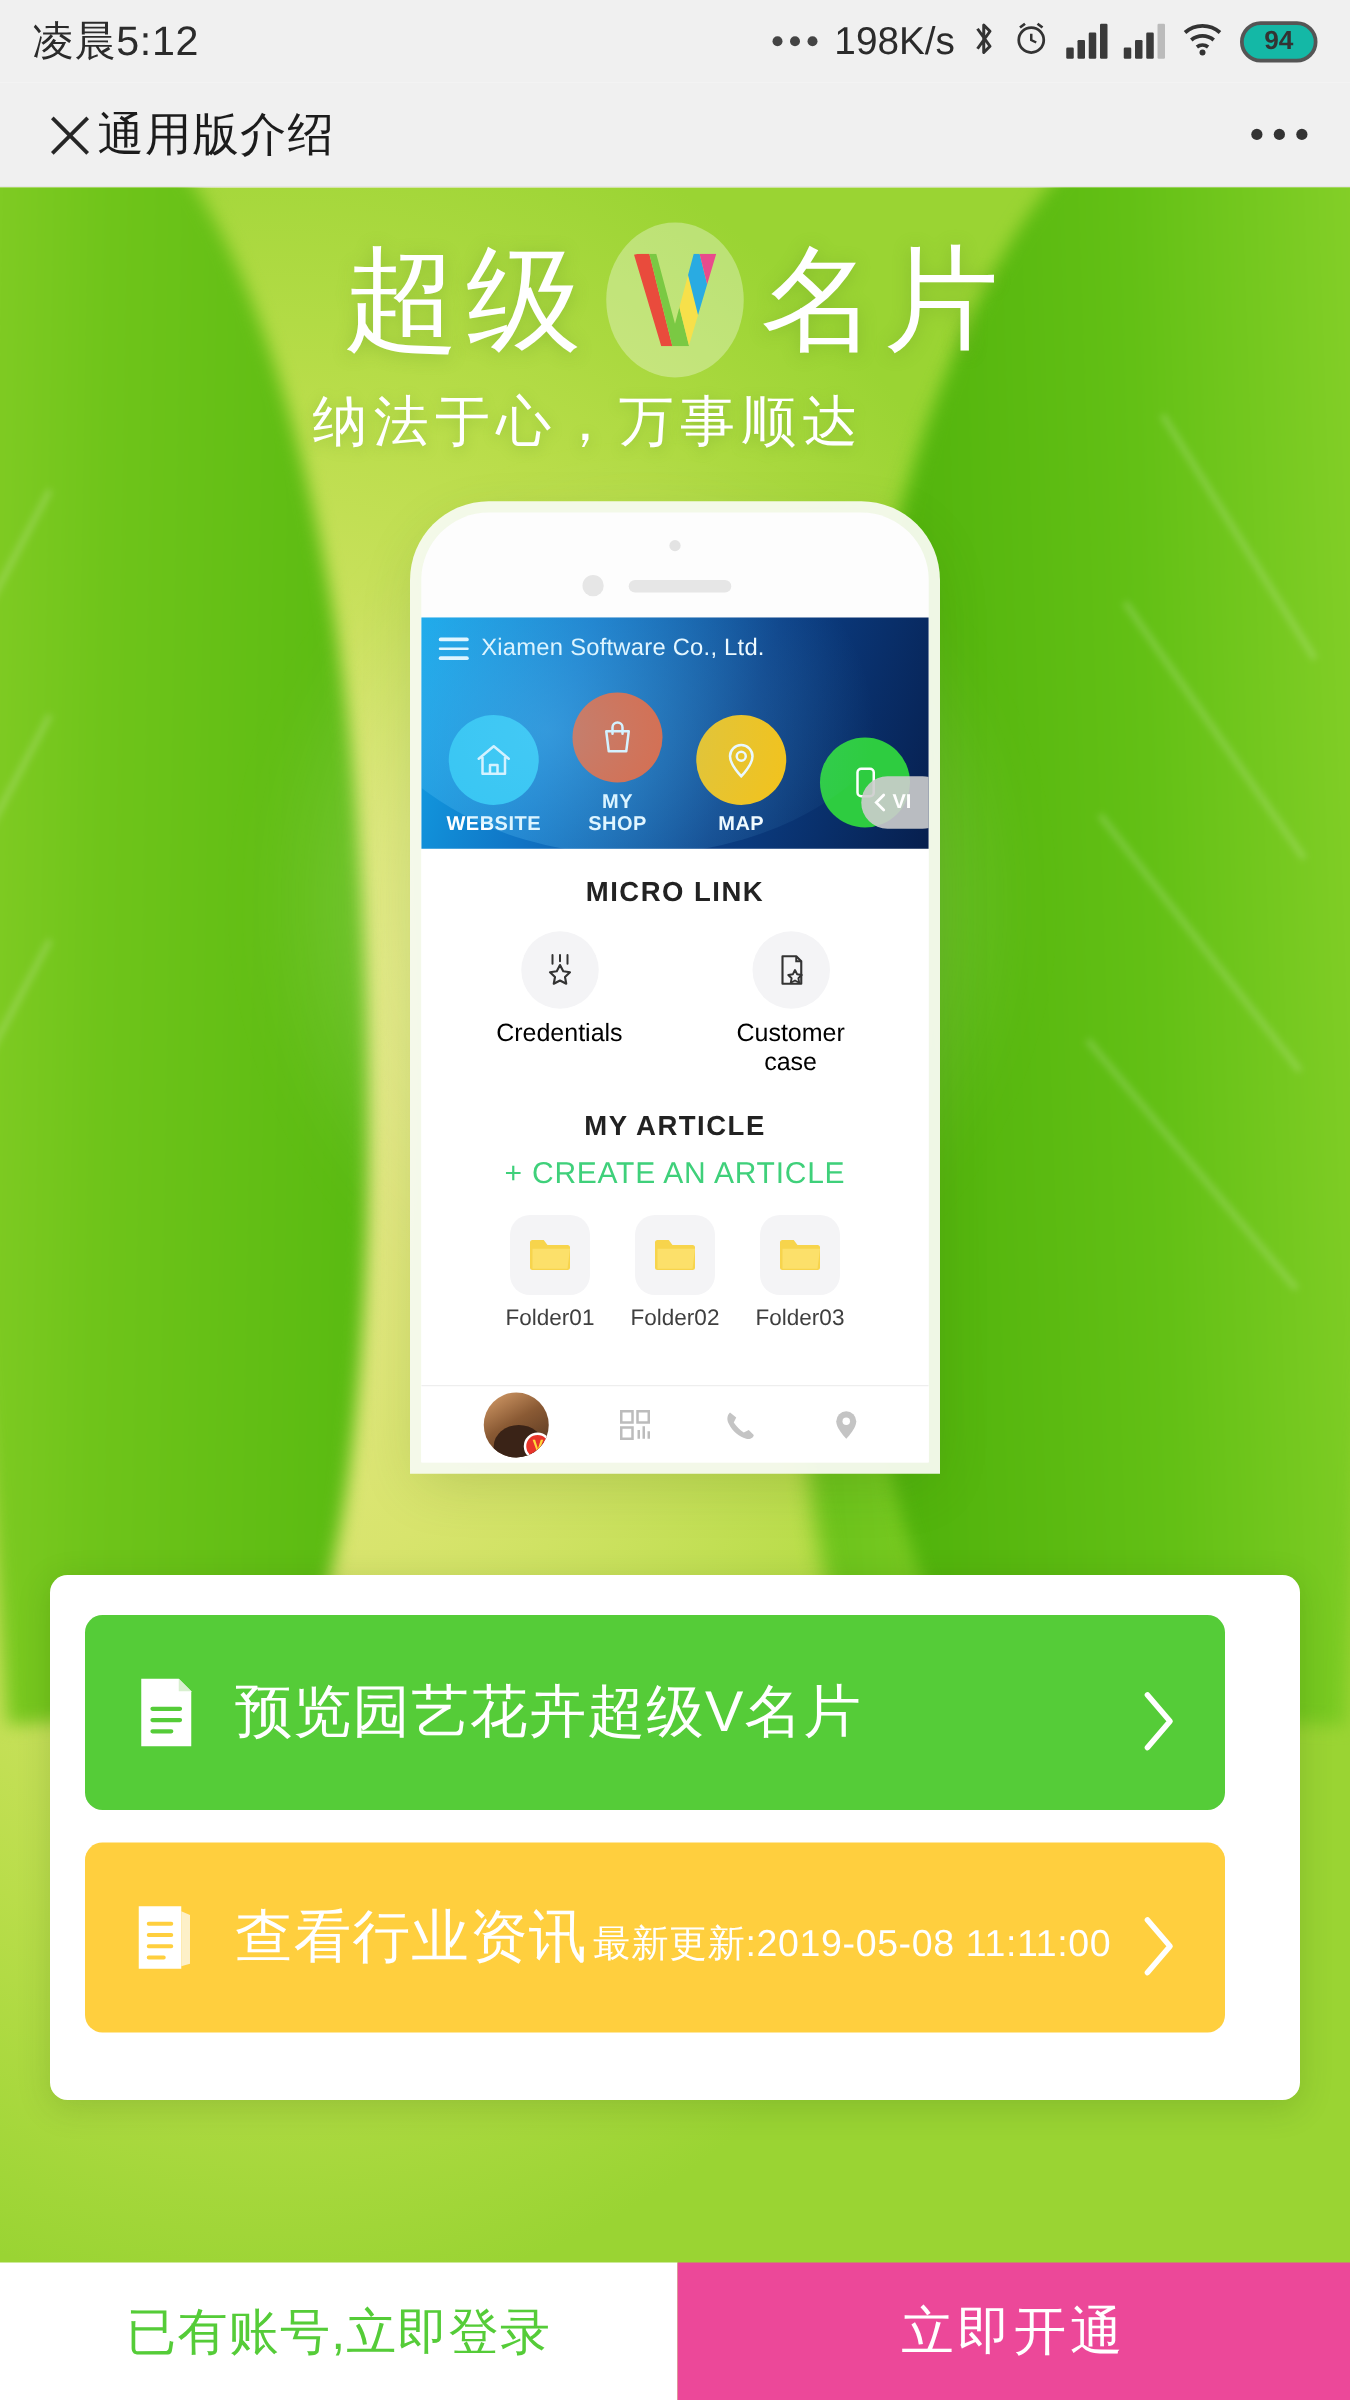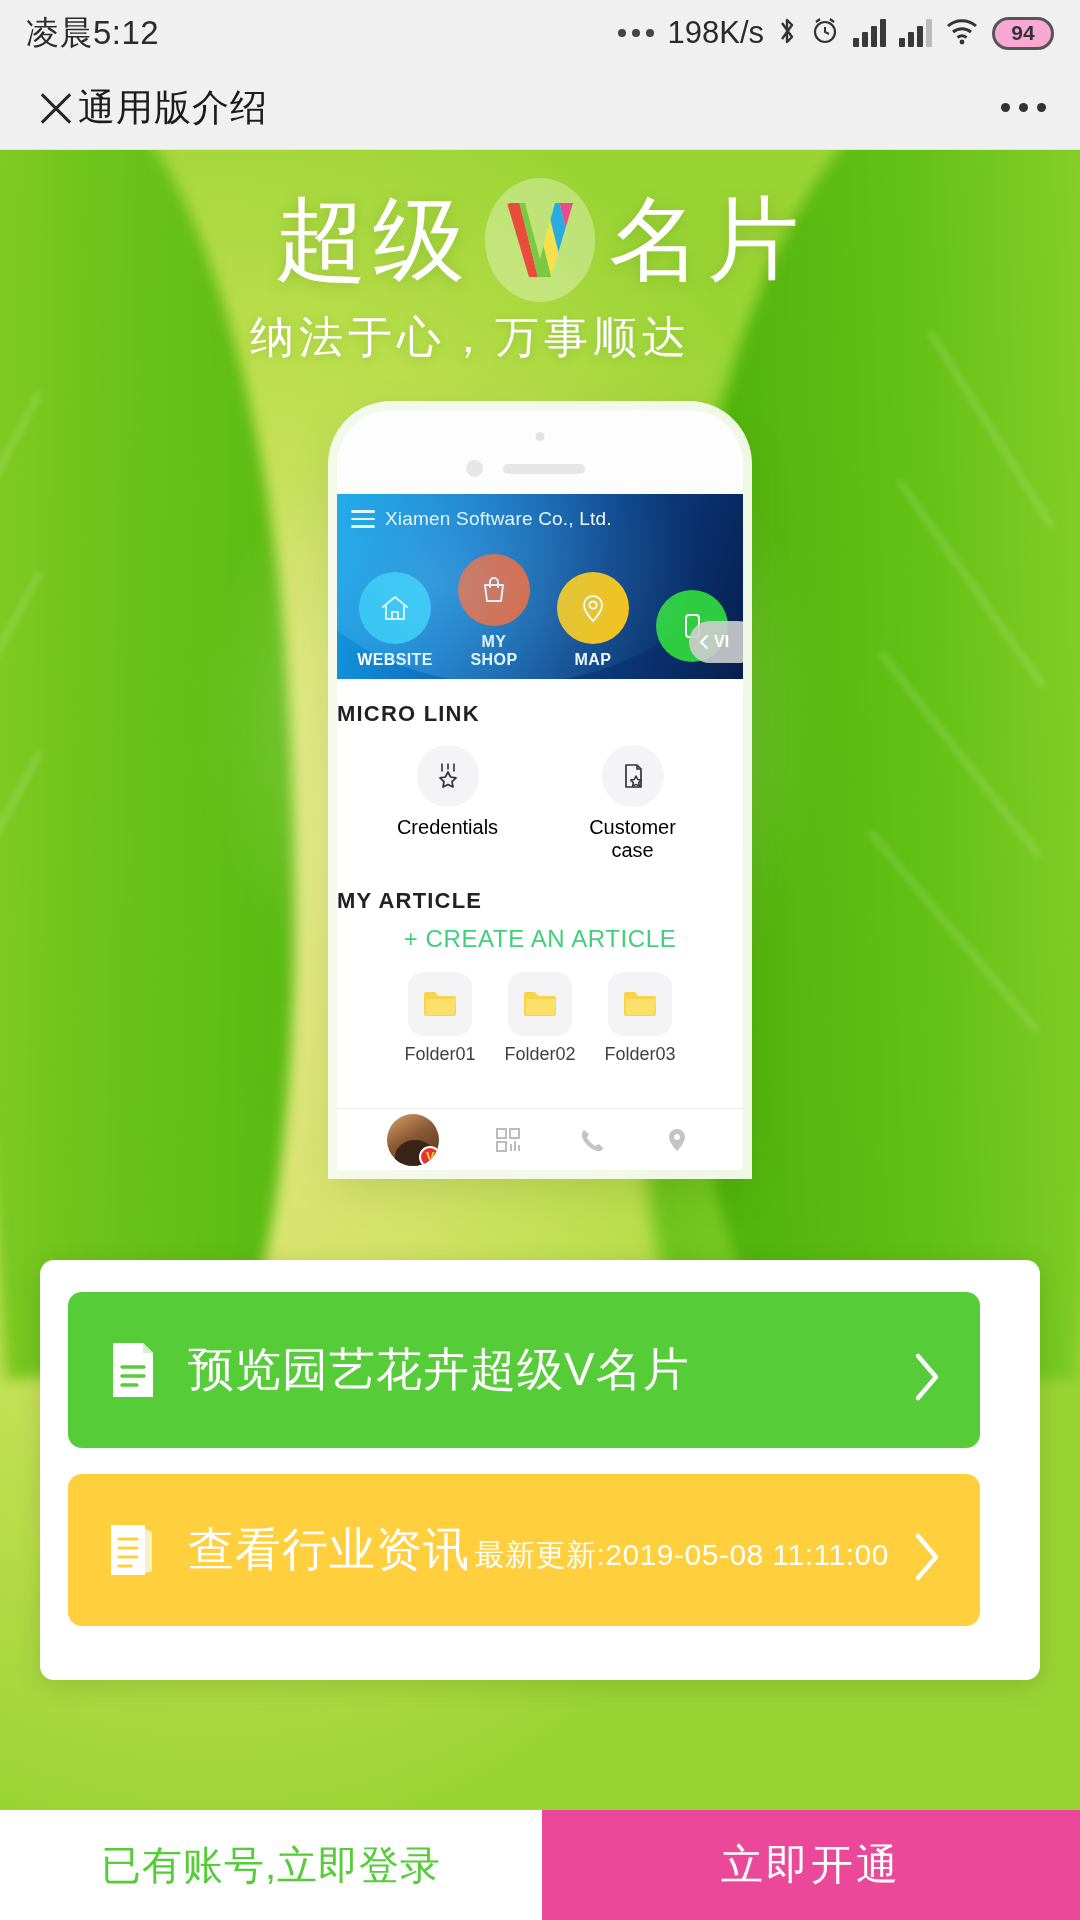--- a/index.html
+++ b/index.html
@@ -17,21 +17,21 @@
   }
   .sb-time{ font-size:33px; letter-spacing:.5px; }
   .sb-right{ margin-left:auto; display:flex; align-items:center; gap:13px; }
   .sb-dots{ display:flex; gap:6px; align-items:center; }
   .sb-dots i{ width:8px;height:8px;border-radius:50%;background:#444;display:block; }
   .sb-net{ font-size:31px; letter-spacing:0; }
   .ic{ display:block; }
   .batt{
     width:62px;height:33px;border:3px solid #555;border-radius:17px;
     display:flex;align-items:center;justify-content:center;
-    font-size:21px;font-weight:bold;color:#333;background:#f9a8d4;
+    font-size:21px;font-weight:bold;color:#333;background:#14b8a6;
   }
   .sig{ display:flex; align-items:flex-end; gap:3px; height:28px; }
   .sig b{ display:block; width:6px; background:#3a3a3a; border-radius:1px; }
   .sig b:nth-child(1){height:9px}.sig b:nth-child(2){height:15px}
   .sig b:nth-child(3){height:21px}.sig b:nth-child(4){height:28px}
   .sig.dim b:nth-child(4){background:#bbb}
 
   
   .navbar{
     position:absolute; top:66px; left:0; width:1080px; height:84px;
@@ -147,21 +147,21 @@
          display:flex;align-items:center;justify-content:center; }
   .circ svg{ width:34px;height:34px; }
   .ph-ico span{ color:#fff; font-size:16px; font-weight:bold; letter-spacing:.4px; display:block; }
   .ph-pill{
     position:absolute; right:-16px; bottom:6px; width:70px;height:42px;
     background:rgba(205,205,205,.9); border-radius:21px;
     display:flex; align-items:center; gap:3px; padding-left:9px;
     color:#fff; font-size:16px; font-weight:bold;
   }
 
-  .sec-title{ font-size:22px; font-weight:bold; color:#222;
+  .sec-title{ text-align:center; font-size:22px; font-weight:bold; color:#222;
               letter-spacing:1.2px; margin-top:22px; }
   .ml-row{ display:flex; justify-content:space-around; margin-top:18px; padding:0 18px; }
   .ml-item{ text-align:center; width:108px; }
   .ml-c{ width:62px;height:62px;border-radius:50%;background:#f4f4f6;
          margin:0 auto 9px; display:flex;align-items:center;justify-content:center; }
   .ml-c svg{ width:30px;height:30px; }
   .ml-item span{ font-size:20px;color:#000000; display:block; }
 
   .create-link{ text-align:center; color:#3fd07a; font-size:24px;
                 font-weight:normal; letter-spacing:.6px; margin-top:11px; }

